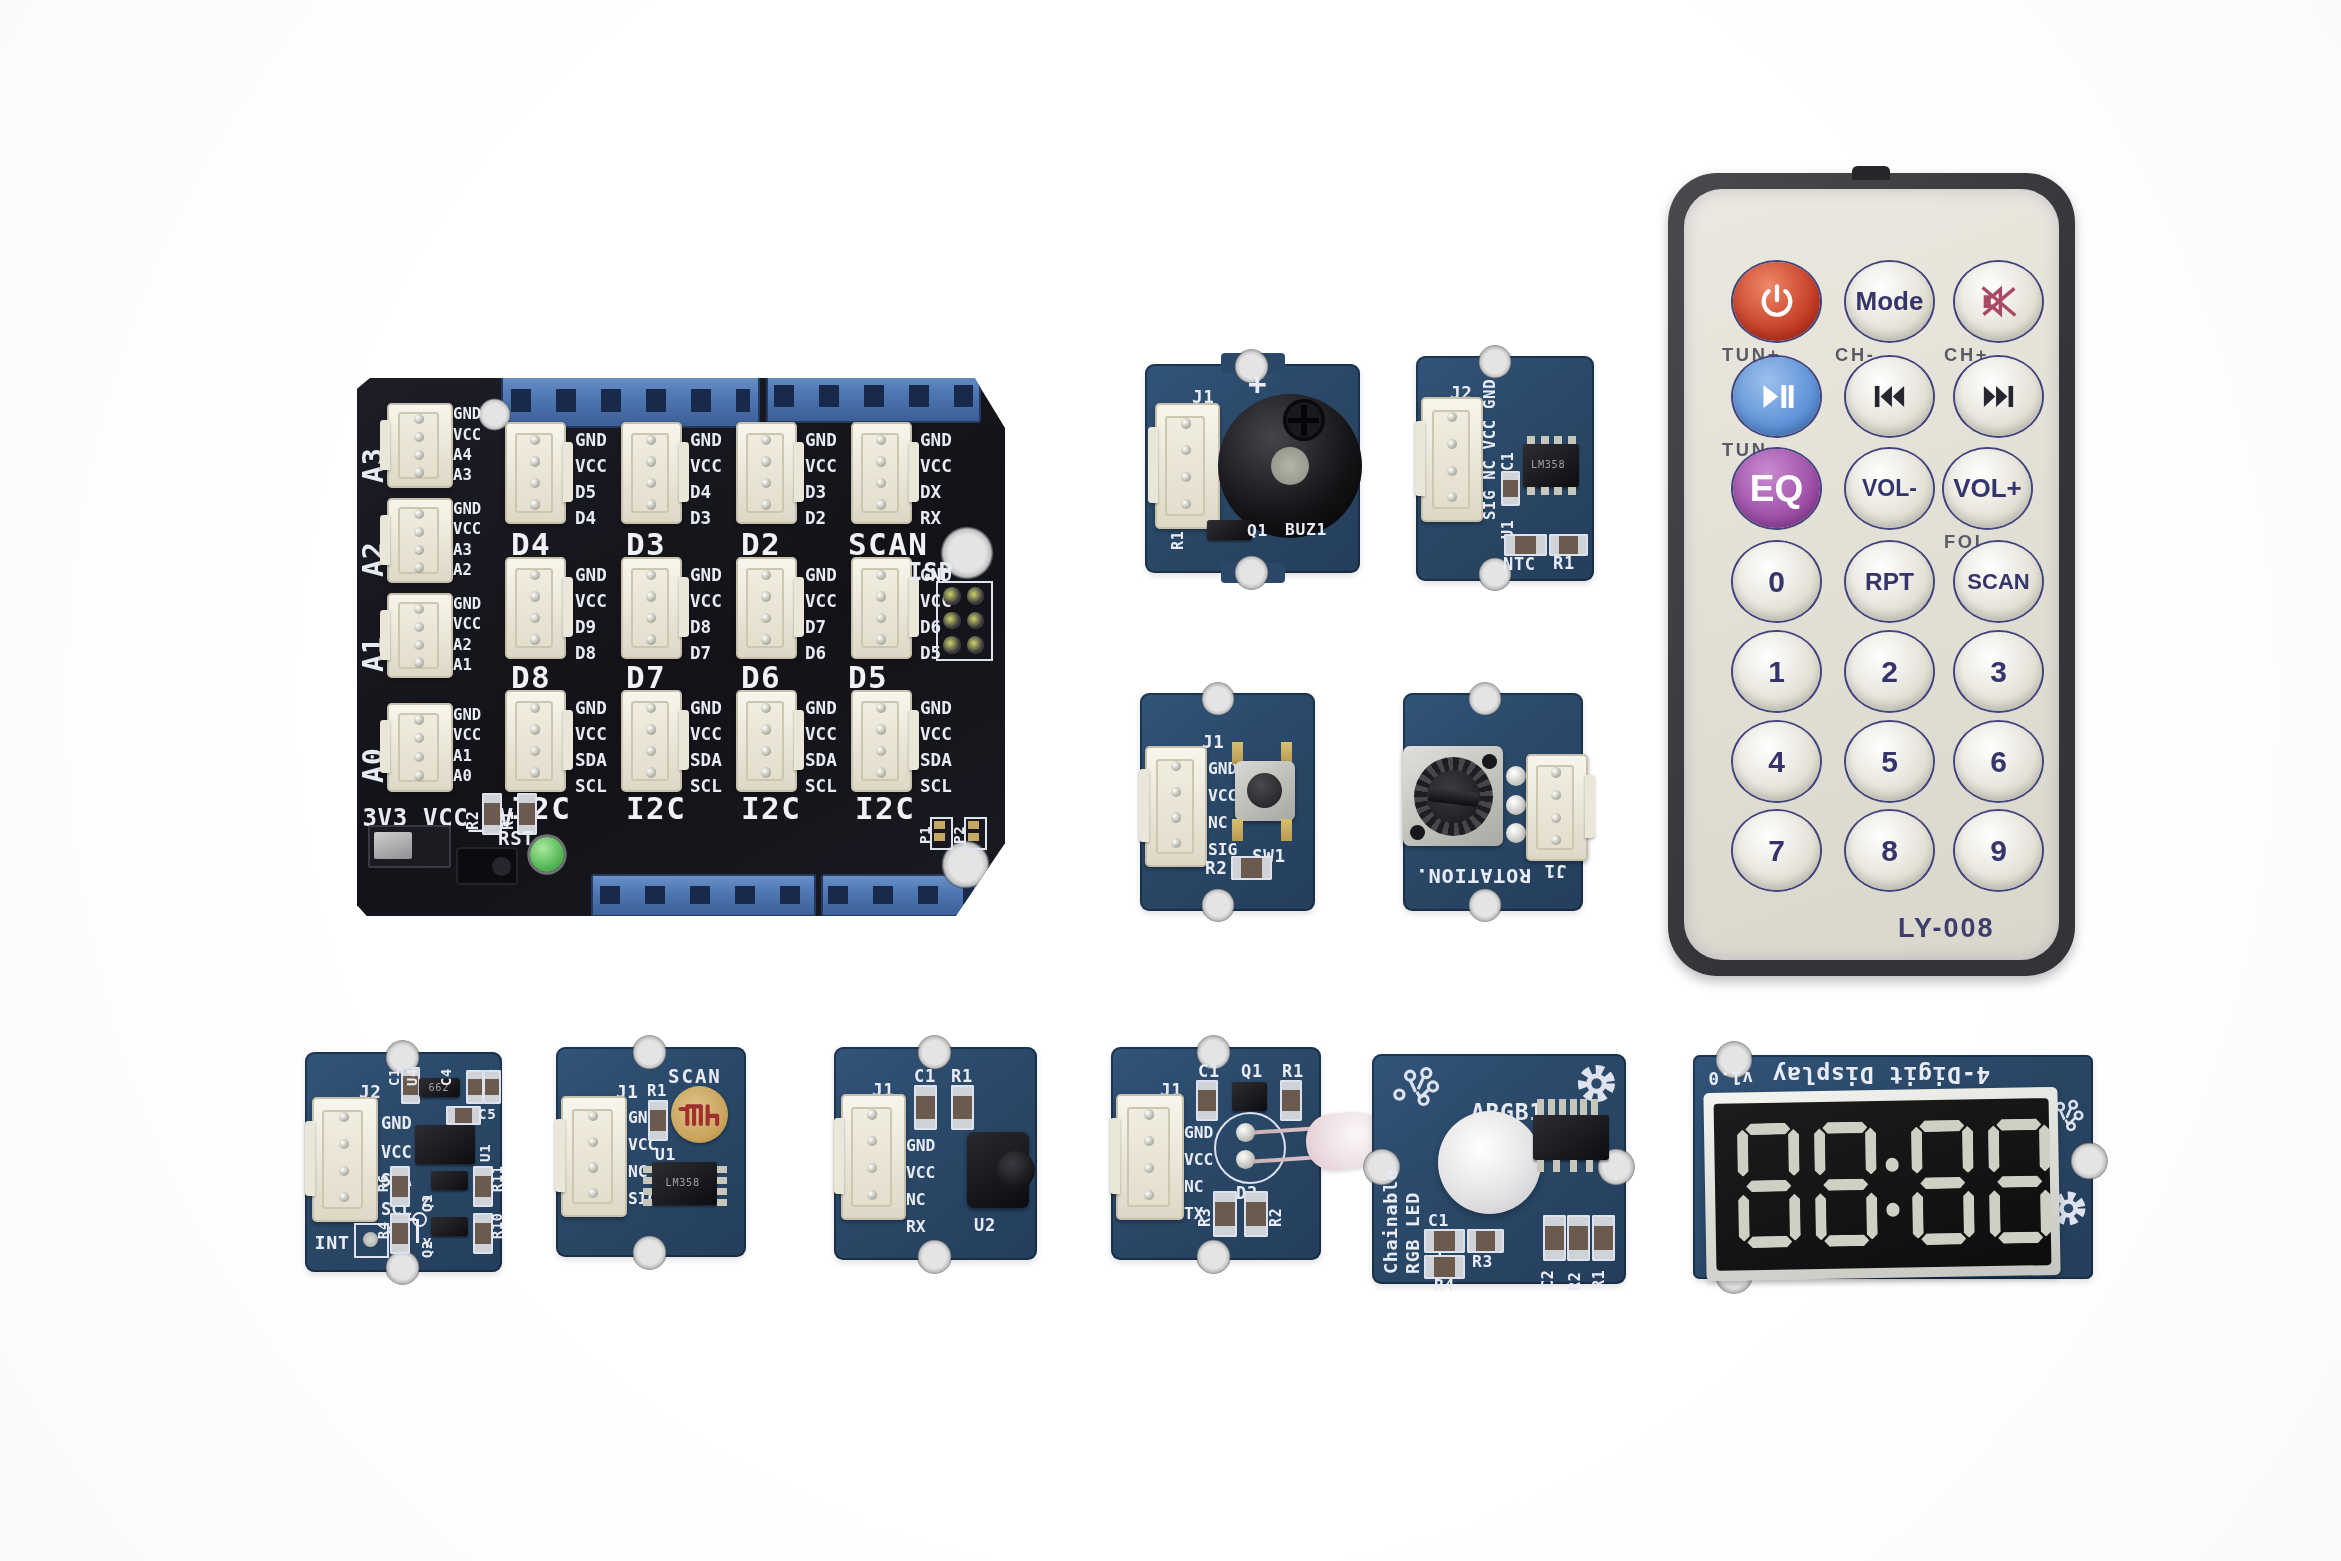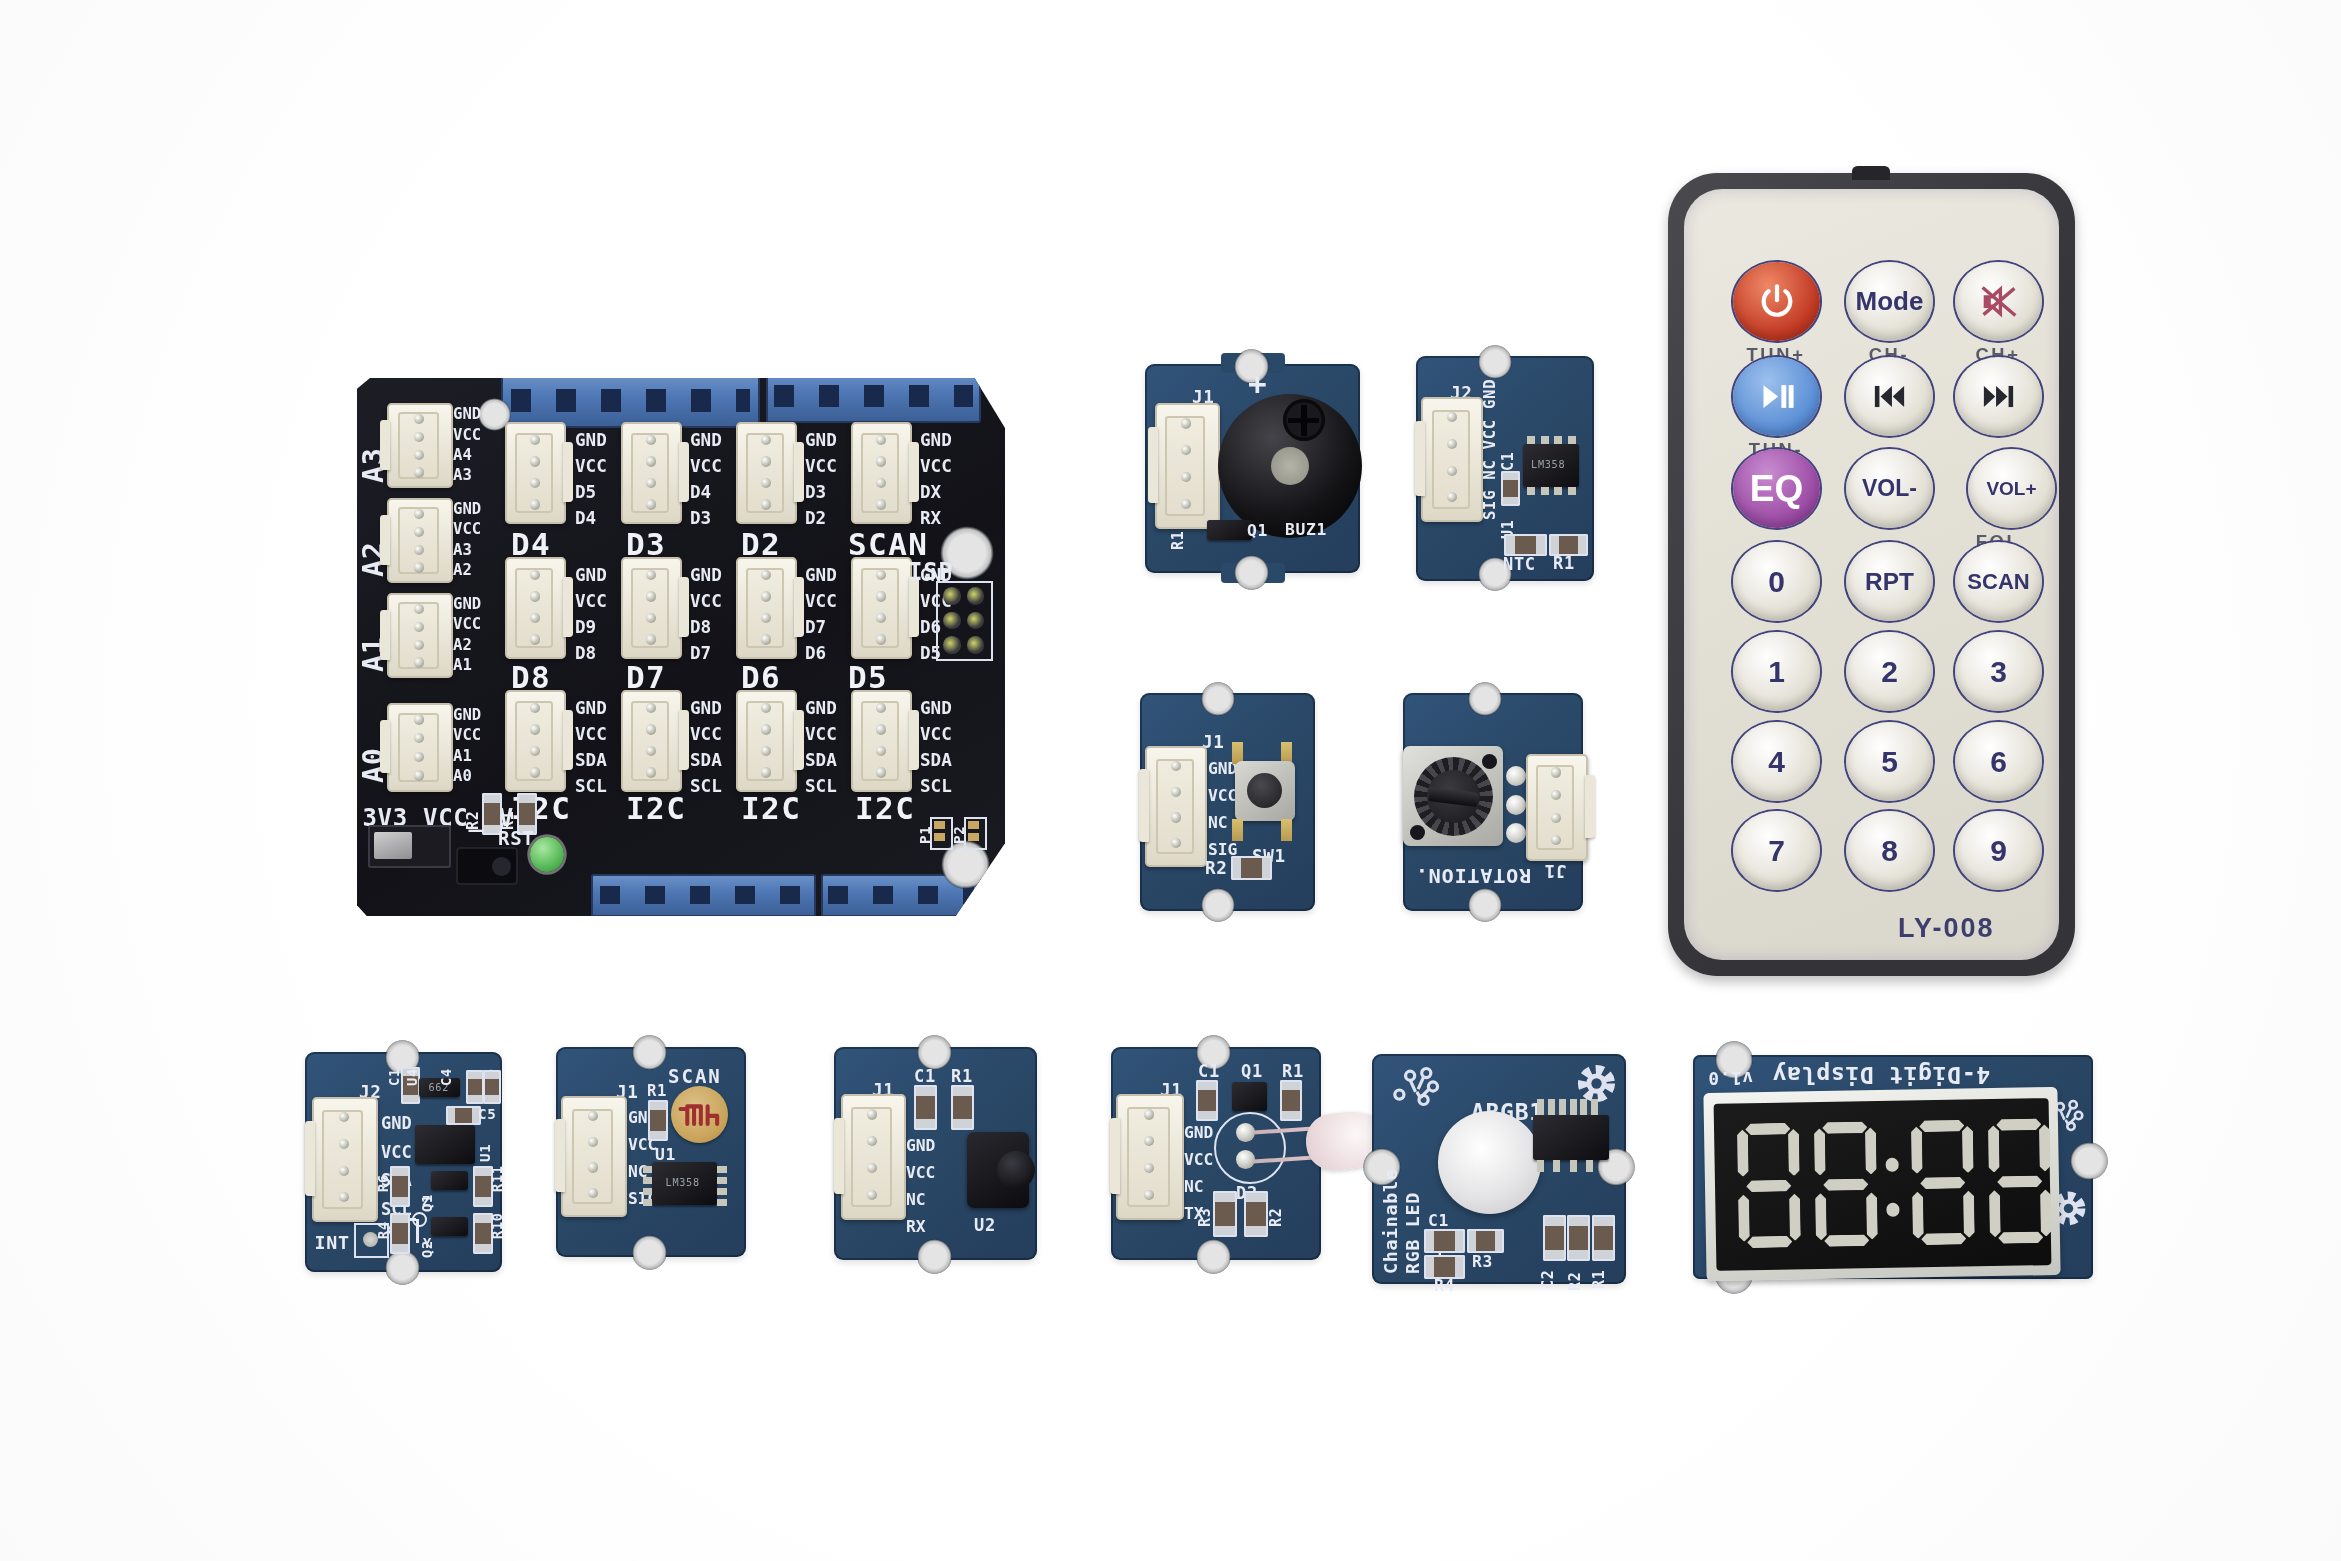--- a/index.html
+++ b/index.html
@@ -30,21 +30,21 @@
   
   #shield{position:absolute;left:357px;top:378px;width:648px;height:538px;background:linear-gradient(150deg,#1d1d26,#121218 55%,#1a1a22);clip-path:polygon(2% 0,95.3% 0,100% 9.3%,100% 86.5%,92.4% 100%,1.5% 100%,0 98%,0 2%)}
   .pname{position:absolute;color:#f0f2f8;font-weight:bold;font-size:31px;letter-spacing:1.4px}
   
   #remote{position:absolute;left:1668px;top:173px;width:407px;height:803px;background:linear-gradient(120deg,#4a4a4e,#343438 60%);border-radius:49px;box-shadow:0 5.4px 12.2px rgba(0,0,0,.25)}
   #remote .face{position:absolute;inset:16.3px;background:linear-gradient(160deg,#ebe8df,#d9d6cb);border-radius:38px;box-shadow:inset 0 0 15px rgba(70,70,150,.22)}
   .rbtn{position:absolute;width:87px;height:79px;border-radius:50%;background:radial-gradient(circle at 40% 32%,#ffffff,#e3e0d5 62%,#cbc8bc);box-shadow:0 0 0 2px #43437e, inset 0 -5.4px 8.1px rgba(0,0,0,.14);display:flex;align-items:center;justify-content:center;font-family:"Liberation Sans",sans-serif;font-weight:bold;color:#35356b;font-size:27px;text-align:center}
   .rbtn.red{background:radial-gradient(circle at 40% 30%,#ef8866,#c23a24 65%,#9c2a18);color:#fff}
   .rbtn.blue{background:radial-gradient(circle at 40% 30%,#9cc0ec,#5b8fd6 65%,#3f6fb4);color:#fff}
   .rbtn.purple{background:radial-gradient(circle at 40% 30%,#c98cd0,#9b4ba4 65%,#7c3586);color:#fff}
-  .sub{position:absolute;color:#5a5a66;font-size:18.3px;font-weight:bold;letter-spacing:2.7px;font-family:"Liberation Sans",sans-serif;width:108px;text-align:center}
+  .sub{position:absolute;color:#5a5a66;font-size:18.3px;font-weight:bold;letter-spacing:2.7px;font-family:"Liberation Sans",sans-serif;width:108px;}
   
   .digit{position:absolute;width:62px;height:125px}
   .sh{position:absolute;left:8.8px;width:45px;height:11.5px;background:#cfcfc3;clip-path:polygon(12% 0,88% 0,100% 50%,88% 100%,12% 100%,0 50%)}
   .sv{position:absolute;width:11.5px;height:47px;background:#cfcfc3;clip-path:polygon(0 12%,50% 0,100% 12%,100% 88%,50% 100%,0 88%)}
   .seg-a{top:0}.seg-g{top:57px}.seg-d{top:113px}
   .seg-f{left:0;top:6.1px}.seg-b{left:51px;top:6.1px}.seg-e{left:0;top:71px}.seg-c{left:51px;top:71px}
   .tinytxt{position:absolute;color:#9aa0a8;font-size:10.2px;letter-spacing:0.7px}
 </style>
 </head>
 <body>
@@ -483,21 +483,21 @@
         </svg>
   </div>
   <div class="sub" style="left:54px;top:266px">TUN-</div>
 
   <div class="rbtn purple" style="left:65px;top:276px;font-size:37px">
         <span>EQ</span>
       </div>
   <div class="rbtn" style="left:178px;top:276px;font-size:23px">
         <span>VOL-</span>
       </div>
-  <div class="rbtn" style="left:300px;top:276px;font-size:19px">
+  <div class="rbtn" style="left:276px;top:276px;font-size:26px">
         <span>VOL+</span>
       </div>
   <div class="sub" style="left:276px;top:358px">FOL</div>
 
   <div class="rbtn" style="left:65px;top:369px;font-size:30px">
         <span>0</span>
       </div>
   <div class="rbtn" style="left:178px;top:369px;font-size:24.4px">
         <span>RPT</span>
       </div>

